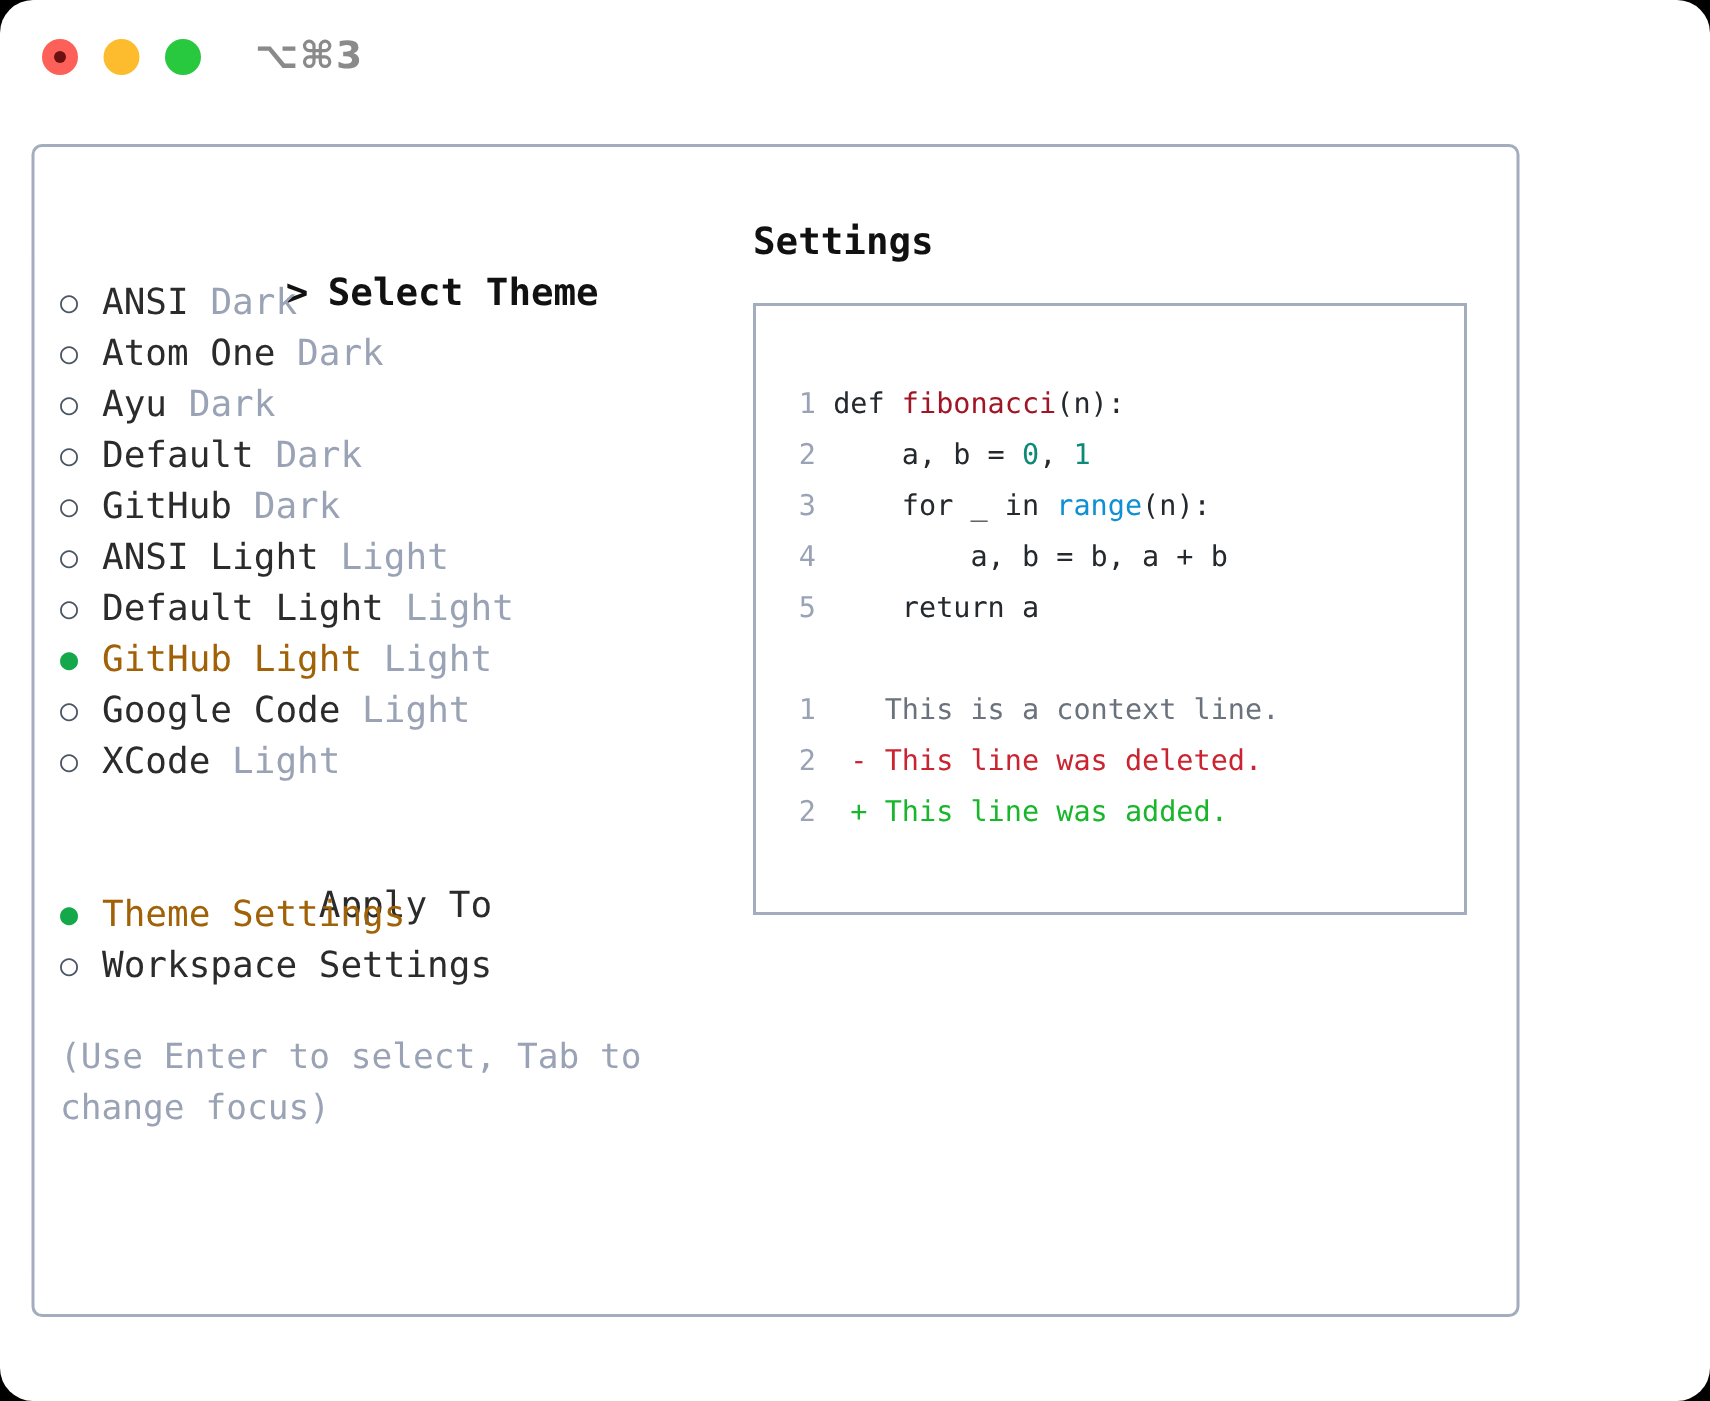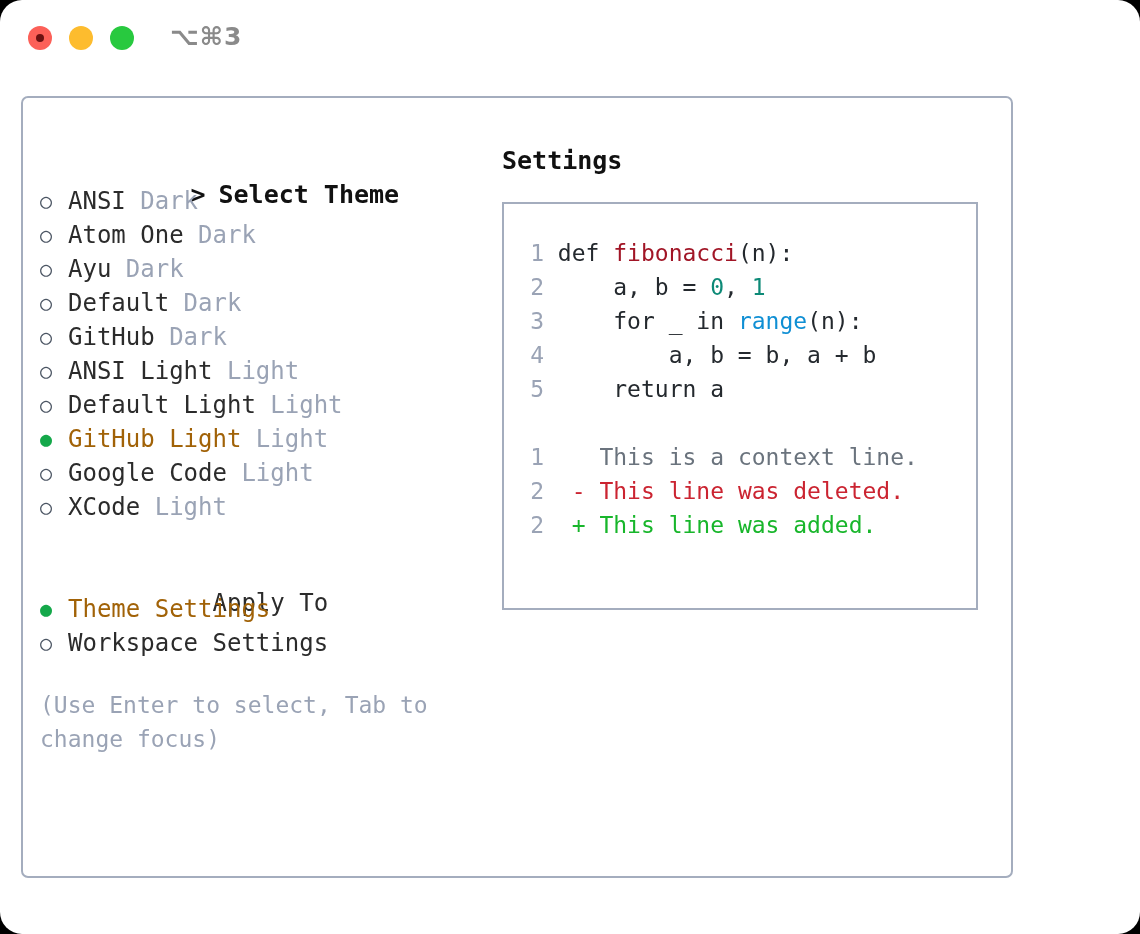--- a/index.html
+++ b/index.html
@@ -161,22 +161,22 @@
     width: 476px;
     height: 408px;
     border: 2px solid #a4adbe;
     box-sizing: border-box;
     background: #ffffff;
     position: relative;
   }
   .code-area {
     position: absolute;
     left: 18px;
-    top: 32px;
-    font-size: 23px;
+    top: 48px;
+    font-size: 19px;
     line-height: 34px;
     white-space: pre;
   }
   .ln {
     display: inline-block;
     width: 22px;
     text-align: right;
     color: #9aa3b5;
   }
   .code-txt { color: #24292e; }

